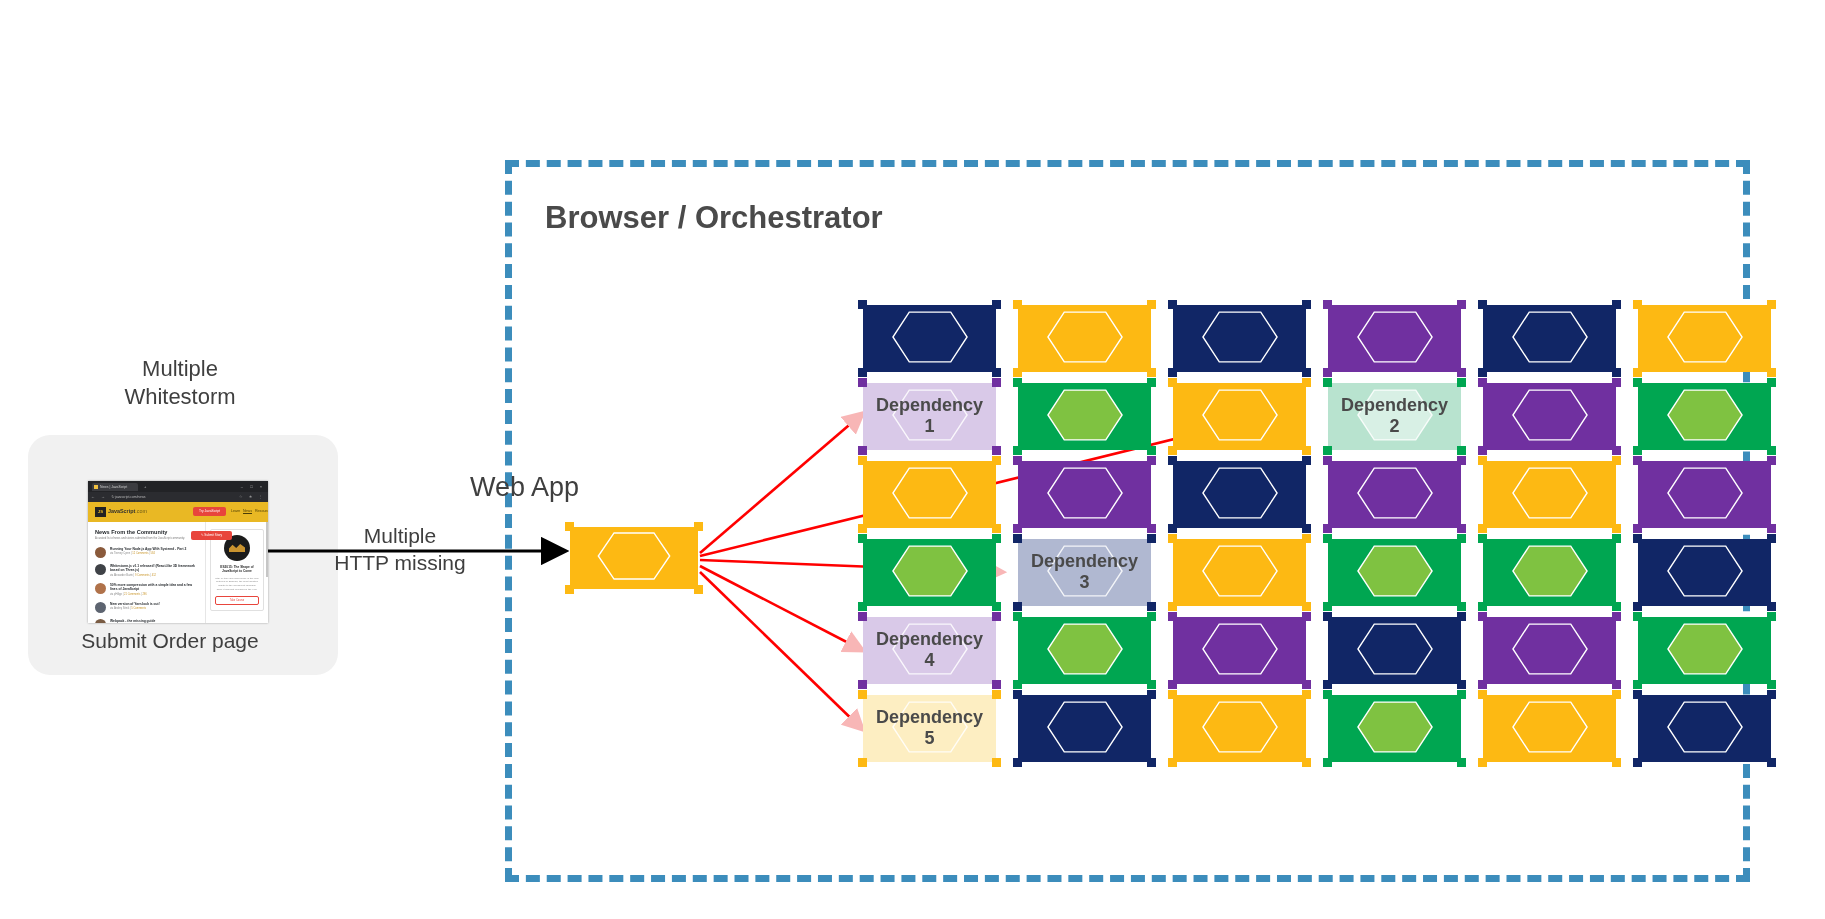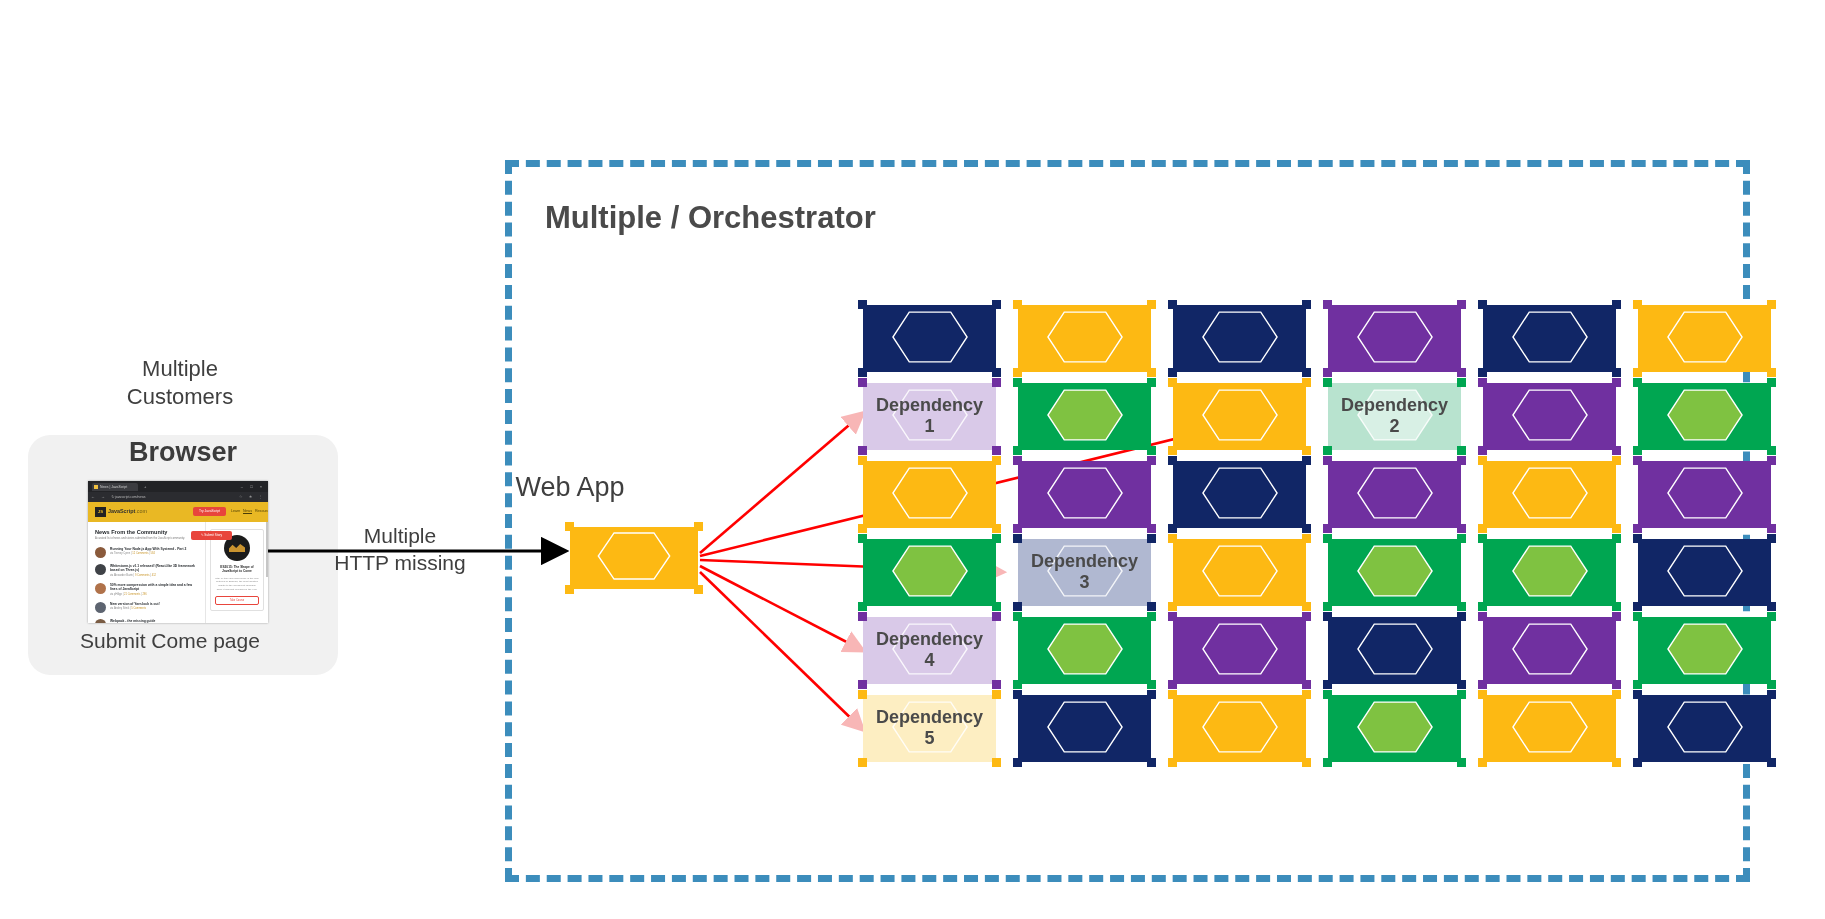--- a/index.html
+++ b/index.html
@@ -87,21 +87,21 @@
   .bm-scroll{position:absolute;right:0;top:41px;width:2px;height:55px;background:#c6c6c6;}
 
   
   .http-label{
     position:absolute;left:310px;top:523px;width:180px;text-align:center;
     font-size:21px;color:#3f3f3f;line-height:1.28;
   }
 
   
   .webapp-label{
-    position:absolute;left:470px;top:472px;width:200px;text-align:center;
+    position:absolute;left:470px;top:472px;width:200px;text-align:left;
     font-size:27px;color:#3f3f3f;
   }
 
   
   .card{position:absolute;box-sizing:border-box;}
   .card .body{position:absolute;inset:0;}
   .card .hex{position:absolute;left:50%;top:50%;transform:translate(-50%,-50%);}
   .card .corner{position:absolute;width:9px;height:9px;}
   .card .lbl{
     position:absolute;left:0;right:0;top:50%;transform:translateY(-50%);
@@ -110,29 +110,28 @@
   }
   svg.lines{position:absolute;left:0;top:0;width:1825px;height:919px;pointer-events:none;}
 </style>
 </head>
 <body>
 
 <div id="stage">
 
 
   <div class="backend-box"></div>
-  <div class="backend-title">Multiple / Orchestrator</div>
+  <div class="backend-title">Browser / Orchestrator</div>
 
   <div class="customers">
     <span>Multiple</span><br>
-    <span>Customers</span>
+    <span>Whitestorm</span>
   </div>
 
   <div class="browser-card"></div>
-  <div class="browser-label">Browser</div>
 
   <div class="bmock">
     <div class="bm-titlebar">
       <div class="bm-tab"></div>
       <div class="bm-tabdot"></div>
       <div class="bm-tabtxt">News | JavaScript</div>
       <div class="bm-plus">+</div>
       <div class="bm-wctl">– □ ×</div>
     </div>
     <div class="bm-urlbar">
@@ -194,21 +193,21 @@
           <div class="bm-ct">ES2015: The Shape of JavaScript to Come</div>
           <div class="bm-cp">Stay in tune and learn some of the new features of ES2015, the most awaited update to the JavaScript language since it was first released in the '90s.</div>
           <div class="bm-cb">Take Course</div>
         </div>
       </div>
     </div>
     <div class="bm-submit">✎ Submit Story</div>
     <div class="bm-scroll"></div>
   </div>
 
-  <div class="submit-label">Submit Come page</div>
+  <div class="submit-label">Submit Order page</div>
 
   <div class="http-label">
     <span>Multiple</span><br>
     <span>HTTP missing</span>
   </div>
 
   <div class="webapp-label">Web App</div>
 
   <svg class="lines">
     <defs>

